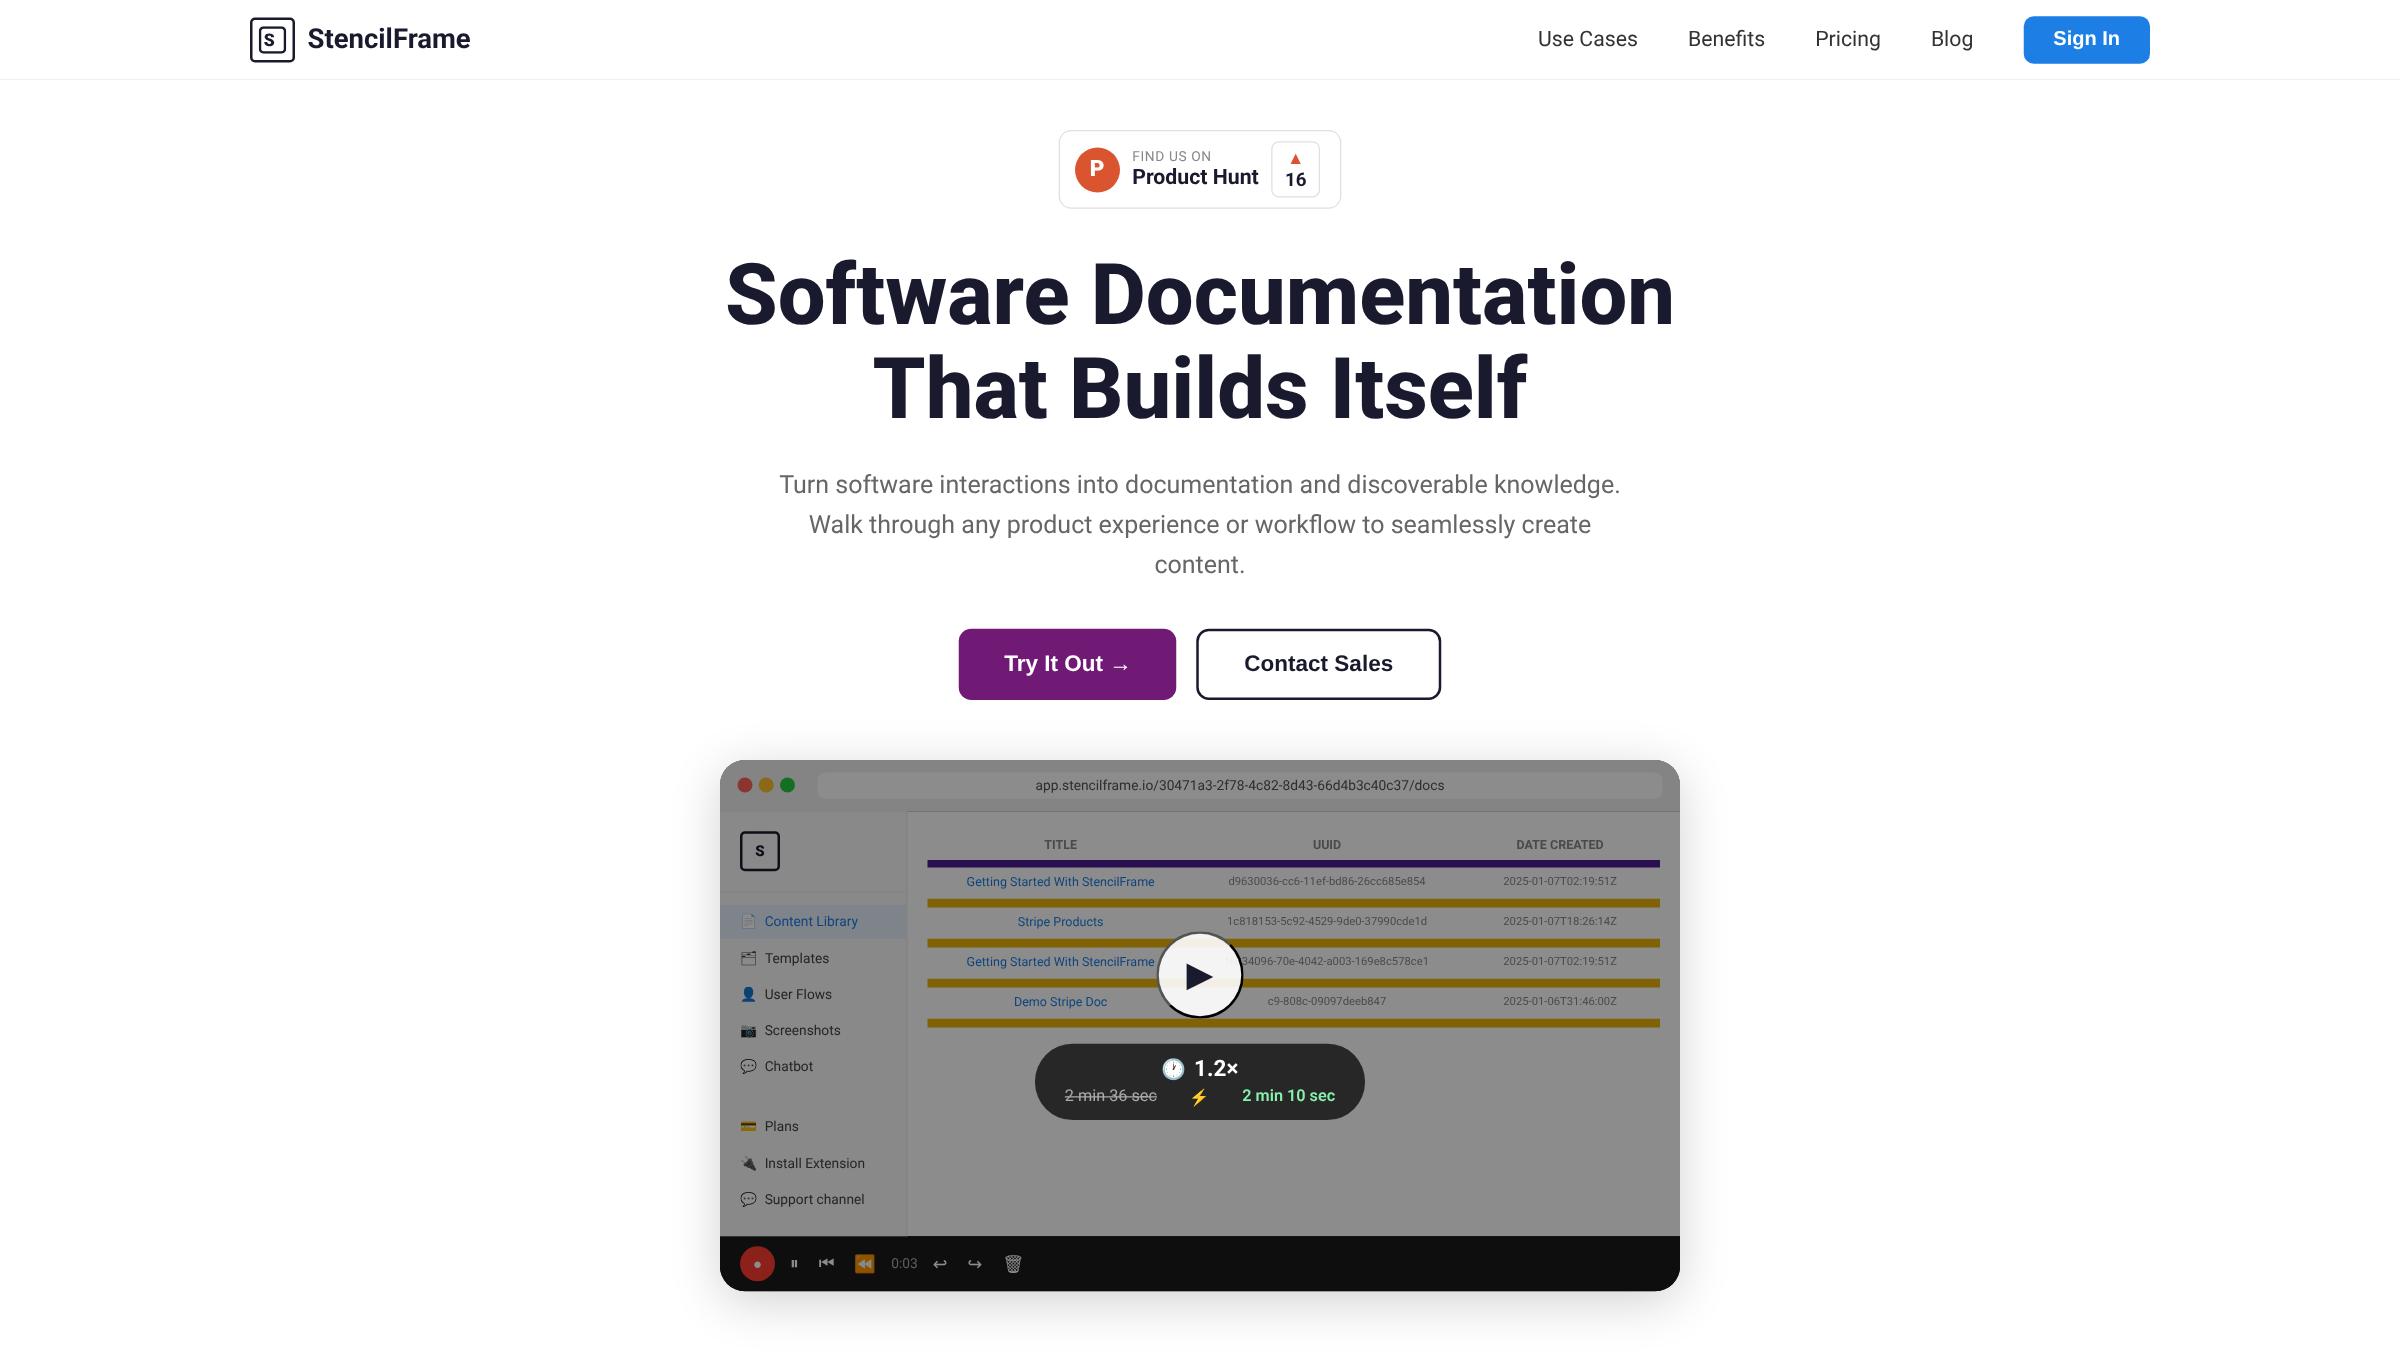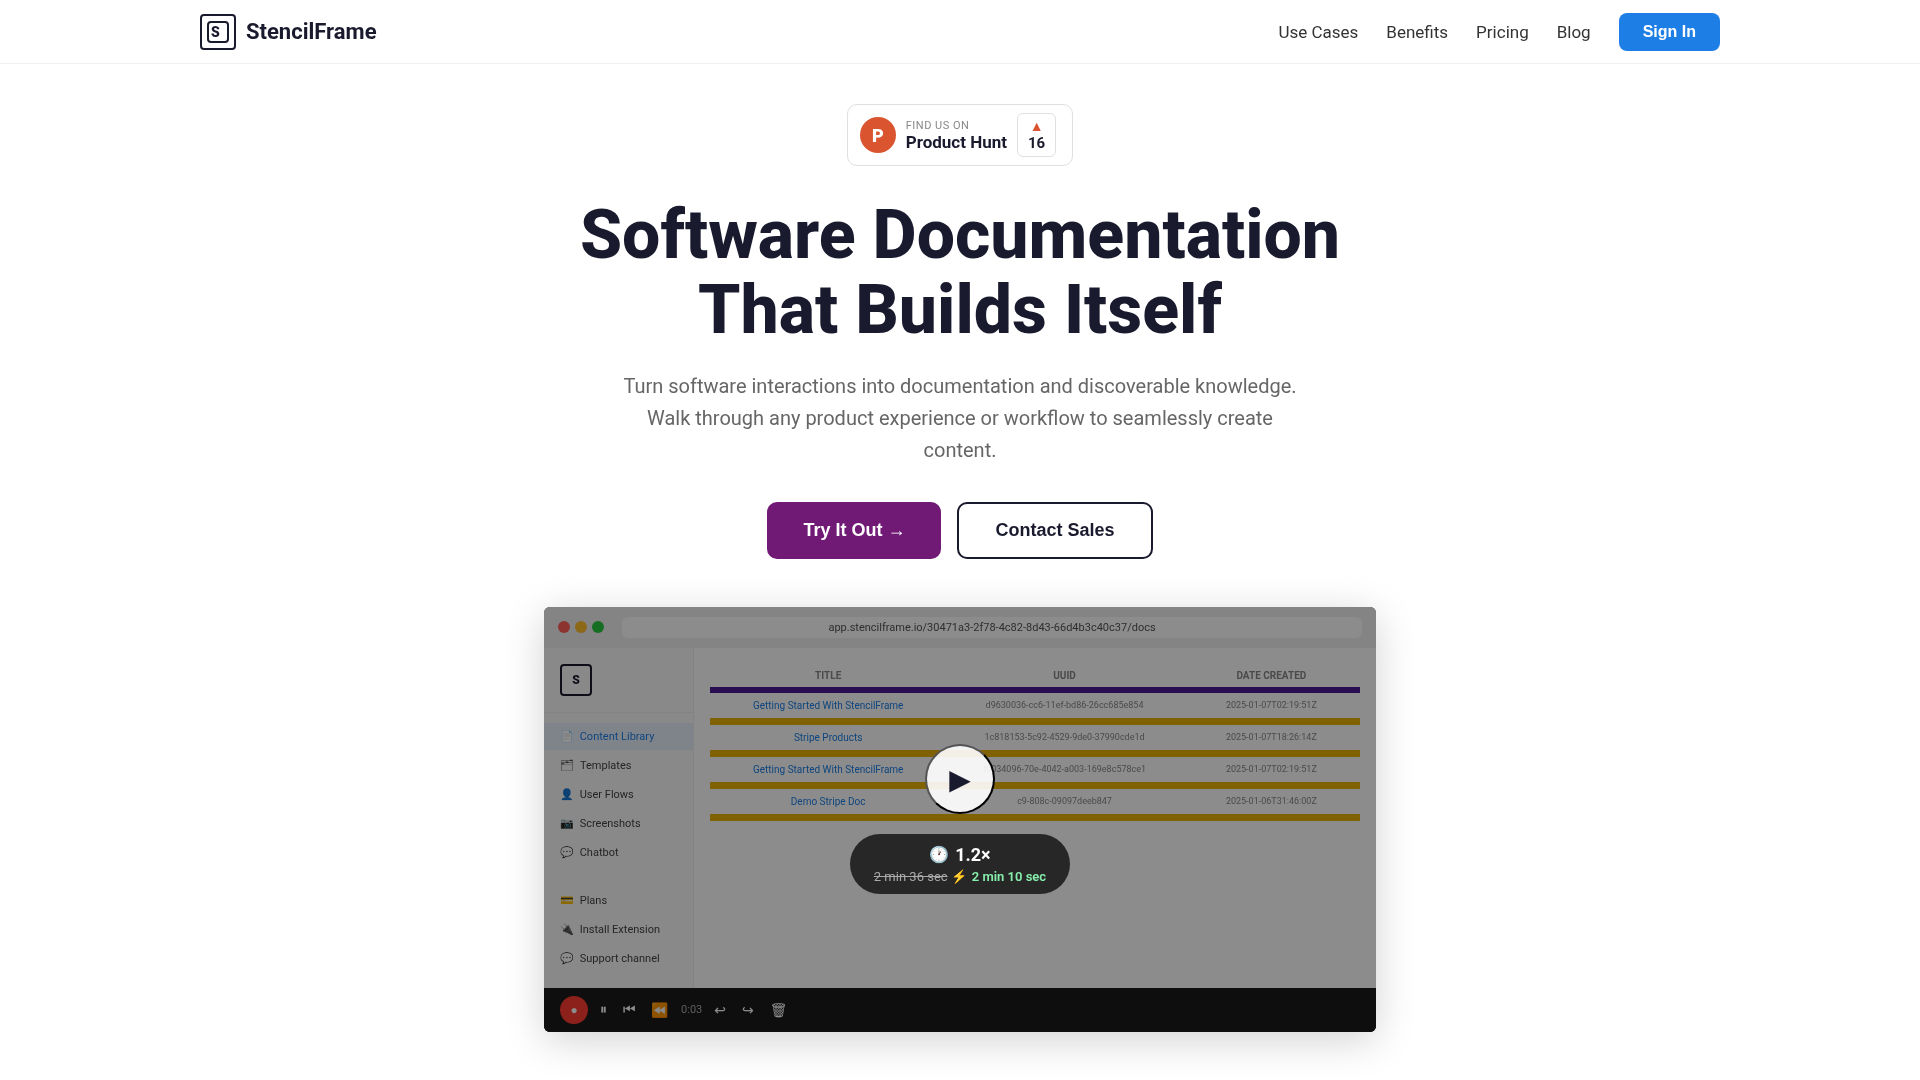--- a/index.html
+++ b/index.html
@@ -40,21 +40,21 @@
       border-radius: 4px;
       display: flex;
       align-items: center;
       justify-content: center;
       font-size: 16px;
       font-weight: 900;
     }
     .nav-links {
       display: flex;
       align-items: center;
-      gap: 28px;
+      gap: 40px;
     }
     .nav-link {
       font-size: 17px;
       color: #333;
       text-decoration: none;
       cursor: pointer;
     }
     .sign-in-btn {
       background: #1d7fe5;
       color: #fff;
@@ -164,22 +164,22 @@
       border: 2px solid #1a1a2e;
       border-radius: 10px;
       padding: 16px 36px;
       font-size: 18px;
       font-weight: 600;
       cursor: pointer;
     }
 
     
     .video-container {
-      width: 832px;
-      border-radius: 6px;
+      width: 768px;
+      border-radius: 20px;
       overflow: hidden;
       box-shadow: 0 8px 40px rgba(0,0,0,0.18);
       position: relative;
       background: #000;
     }
 
     .browser-bar {
       background: #f0f0f0;
       padding: 10px 14px;
       display: flex;
@@ -327,21 +327,21 @@
       gap: 4px;
     }
     .speed-top {
       display: flex;
       align-items: center;
       gap: 6px;
       font-size: 16px;
     }
     .speed-clock { font-size: 16px; }
     .speed-val { font-weight: 700; font-size: 18px; }
-    .speed-times { display: flex; gap: 4px; font-size: 13px; color: #aaa; align-items: center; }
+    .speed-times { display: flex; gap: 26px; font-size: 13px; color: #aaa; align-items: center; }
     .speed-lightning { color: #f0c040; }
     .speed-new { color: #86efac; font-weight: 600; }
 
     .video-controls {
       display: flex;
       align-items: center;
       gap: 8px;
       background: #1a1a1a;
       padding: 8px 16px;
     }

